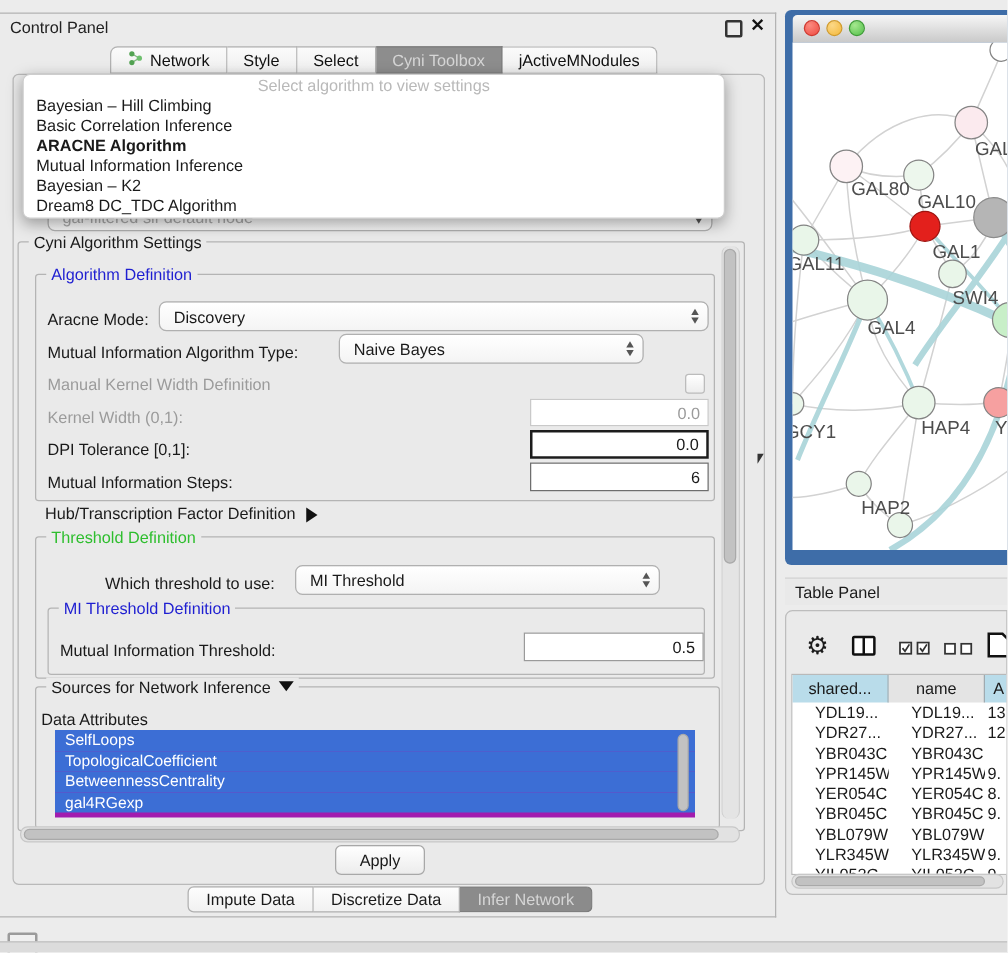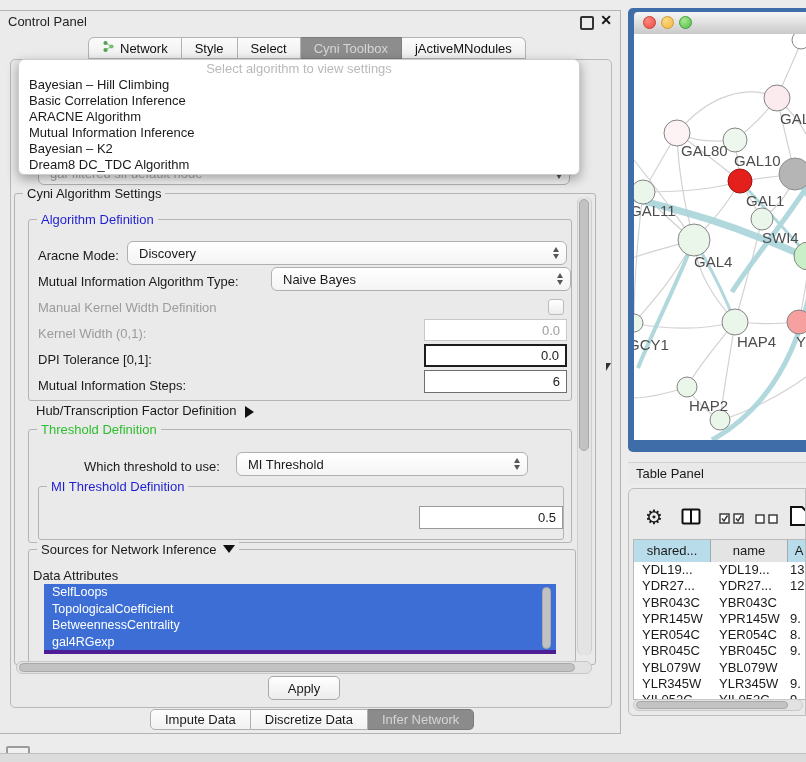--- a/index.html
+++ b/index.html
@@ -20,21 +20,21 @@
   .tab:last-child{border-top-right-radius:6px}
   .tab-sel{background:#8d8d8d;color:#d6d6d6;border-color:#7d7d7d}
   
   .content-panel{left:10px;top:48px;width:600px;height:647px;background:#eaeaea;
     border:1px solid #b9b9b9;border-radius:5px}
   
   .popup{left:18px;top:48px;width:560px;height:114px;background:#fff;border:1px solid #cdcdcd;
     border-radius:6px;box-shadow:0 4px 12px rgba(0,0,0,.35);z-index:30;overflow:hidden}
   .dd-item{height:16px;line-height:16px;padding-left:10px;font-size:13px;white-space:nowrap}
   .dd-placeholder{height:17px;line-height:17px;text-align:center;color:#b9b9b9;padding-left:0}
-  .dd-bold{font-weight:normal}
+  .dd-bold{font-weight:bold}
   
   .ghost-combo{left:38px;top:150px;width:532px;height:24px;z-index:5;color:#a9a9a9}
   
   .combo{display:flex;align-items:center;background:linear-gradient(#ffffff,#f4f4f4);
     border:1px solid #b0b0b0;border-radius:6px;font-size:13px;box-sizing:border-box;height:24px}
   .combo-text{padding-left:11px;white-space:nowrap}
   .stepper{margin-left:auto;margin-right:7px;display:flex;flex-direction:column;gap:2px;align-items:center}
   .stepper .up{width:0;height:0;border-left:3.5px solid transparent;border-right:3.5px solid transparent;border-bottom:5px solid #555}
   .stepper .dn{width:0;height:0;border-left:3.5px solid transparent;border-right:3.5px solid transparent;border-top:5px solid #555}
   
@@ -47,21 +47,21 @@
   .field{background:#fff;border:1px solid #6e6e6e;display:flex;align-items:center;
     justify-content:flex-end;padding-right:6px;font-size:13px;box-sizing:border-box}
   .field-dis{border:1px solid #c9c9c9;color:#9b9b9b}
   .field-foc{border:2px solid #1c1c1c}
   .checkbox{width:14px;height:14px;border:1px solid #bcbcbc;border-radius:3px;background:linear-gradient(#fff,#ededed)}
   .tri-right{display:inline-block;width:0;height:0;border-top:6px solid transparent;
     border-bottom:6px solid transparent;border-left:9px solid #111;margin-left:9px;vertical-align:-3px}
   .tri-down{display:inline-block;width:0;height:0;border-left:6px solid transparent;
     border-right:6px solid transparent;border-top:8px solid #111;margin-left:6px;vertical-align:1px}
   
-  .listbox{background:#4c1d95;overflow:hidden}
+  .listbox{background:#a21caf;overflow:hidden}
   .attr-item{height:16.5px;line-height:16.5px;background:#3c6ed5;color:#fff;font-size:12.5px;padding-left:8px;white-space:nowrap}
   
   .sb-track-v{background:#e4e4e4;border-left:1px solid #cfcfcf;border-right:1px solid #cfcfcf;border-radius:6px}
   .sb-thumb{background:#c2c2c2;border:1px solid #a9a9a9;border-radius:6px;box-sizing:border-box}
   .sb-track-h{background:#e2e2e2;border:1px solid #c8c8c8;border-radius:6px;box-sizing:border-box}
   
   .btn{background:linear-gradient(#ffffff,#ececec);border:1px solid #a8a8a8;border-radius:5px;
     display:flex;align-items:center;justify-content:center;font-size:13px}
   .btabbar{display:flex}
   .btab{height:21px;display:flex;align-items:center;padding:0 14px;background:linear-gradient(#fdfdfd,#f1f1f1);
@@ -83,21 +83,21 @@
     border-radius:6px 0 0 6px;overflow:hidden;box-sizing:border-box}
   .gear{font-size:20px;color:#1a1a1a;line-height:20px}
   .tbl{left:4px;top:50px;width:176px;border:1px solid #b9b9b9;box-sizing:border-box;background:#fff;overflow:hidden}
   .thead{display:flex;height:22px}
   .th{height:22px;line-height:22px;text-align:center;font-size:13px;border-right:1px solid #9faab0;
     background:#e4e4e4;box-sizing:border-box;overflow:hidden;white-space:nowrap;flex:none}
   .th-blue{background:#b9dcea}
   .th:nth-child(1){width:77px}.th:nth-child(2){width:77px}.th:nth-child(3){width:22px;border-right:none}
   .tbody{height:137px;overflow:hidden;background:#fff}
   .tr{display:flex;height:16.3px;line-height:16.3px}
-  .td{padding-left:8px;font-size:13px;white-space:nowrap;overflow:hidden;box-sizing:border-box;flex:none}
+  .td{padding-left:18px;font-size:13px;white-space:nowrap;overflow:hidden;box-sizing:border-box;flex:none}
   .td:nth-child(1){width:77px}.td:nth-child(2){width:77px}.td:nth-child(3){width:22px;padding-left:2px}
   
   .bottom-strip{left:0;top:753px;width:806px;height:9px;background:#dcdcdc;border-top:1px solid #bfbfbf}
   .mini-square{left:6px;top:746px;width:20px;height:16px;border:2px solid #9b9b9b;background:#f0f0f0;border-radius:2px}
   .cursor-mark{left:606px;top:363px;width:0;height:0;border-left:5px solid #333;border-bottom:8px solid transparent}
   .icon-svg{display:block}
 </style>
 </head>
 <body>
 
@@ -167,21 +167,21 @@
     <span class="a lbl bold" style="left:38px;top:237px">Aracne Mode:</span>
     <div class="a combo" style="left:127px;top:230px;width:440px">
       <span class="combo-text">Discovery</span>
       <span class="stepper">
           <i class="up"></i>
           <i class="dn"></i>
         </span>
     </div>
 
     <span class="a lbl bold" style="left:38px;top:263px">Mutual Information Algorithm Type:</span>
-    <div class="a combo" style="left:271px;top:256px;width:300px">
+    <div class="a combo" style="left:271px;top:256px;width:244px">
       <span class="combo-text">Naive Bayes</span>
       <span class="stepper">
           <i class="up"></i>
           <i class="dn"></i>
         </span>
     </div>
 
     <span class="a lbl bold gray" style="left:38px;top:289px">Manual Kernel Width Definition</span>
     <div class="a checkbox" style="left:548px;top:288px"></div>
 
@@ -213,20 +213,21 @@
       <span class="legend lg-blue">MI Threshold Definition</span>
     </div>
 
     <div class="a combo" style="left:236px;top:441px;width:292px">
       <span class="combo-text">MI Threshold</span>
       <span class="stepper">
           <i class="up"></i>
           <i class="dn"></i>
         </span>
     </div>
+    <span class="a lbl bold" style="left:48px;top:502px">Mutual Information Threshold:</span>
     <div class="a field" style="left:419px;top:495px;width:144px;height:23px;border-width:1px;border-color:#9a9a9a">
       <span>0.5</span>
     </div>
 
     <div class="a fs" style="left:28px;top:538px;width:546px;height:112px">
       <span class="legend"><span>Sources for Network Inference</span><span class="tri-down"></span></span>
     </div>
     <span class="a lbl bold" style="left:33px;top:557px">Data Attributes</span>
     <div class="a listbox" id="attr-list" style="left:44px;top:573px;width:512px;height:70px">
         <div class="attr-item">SelfLoops</div>

